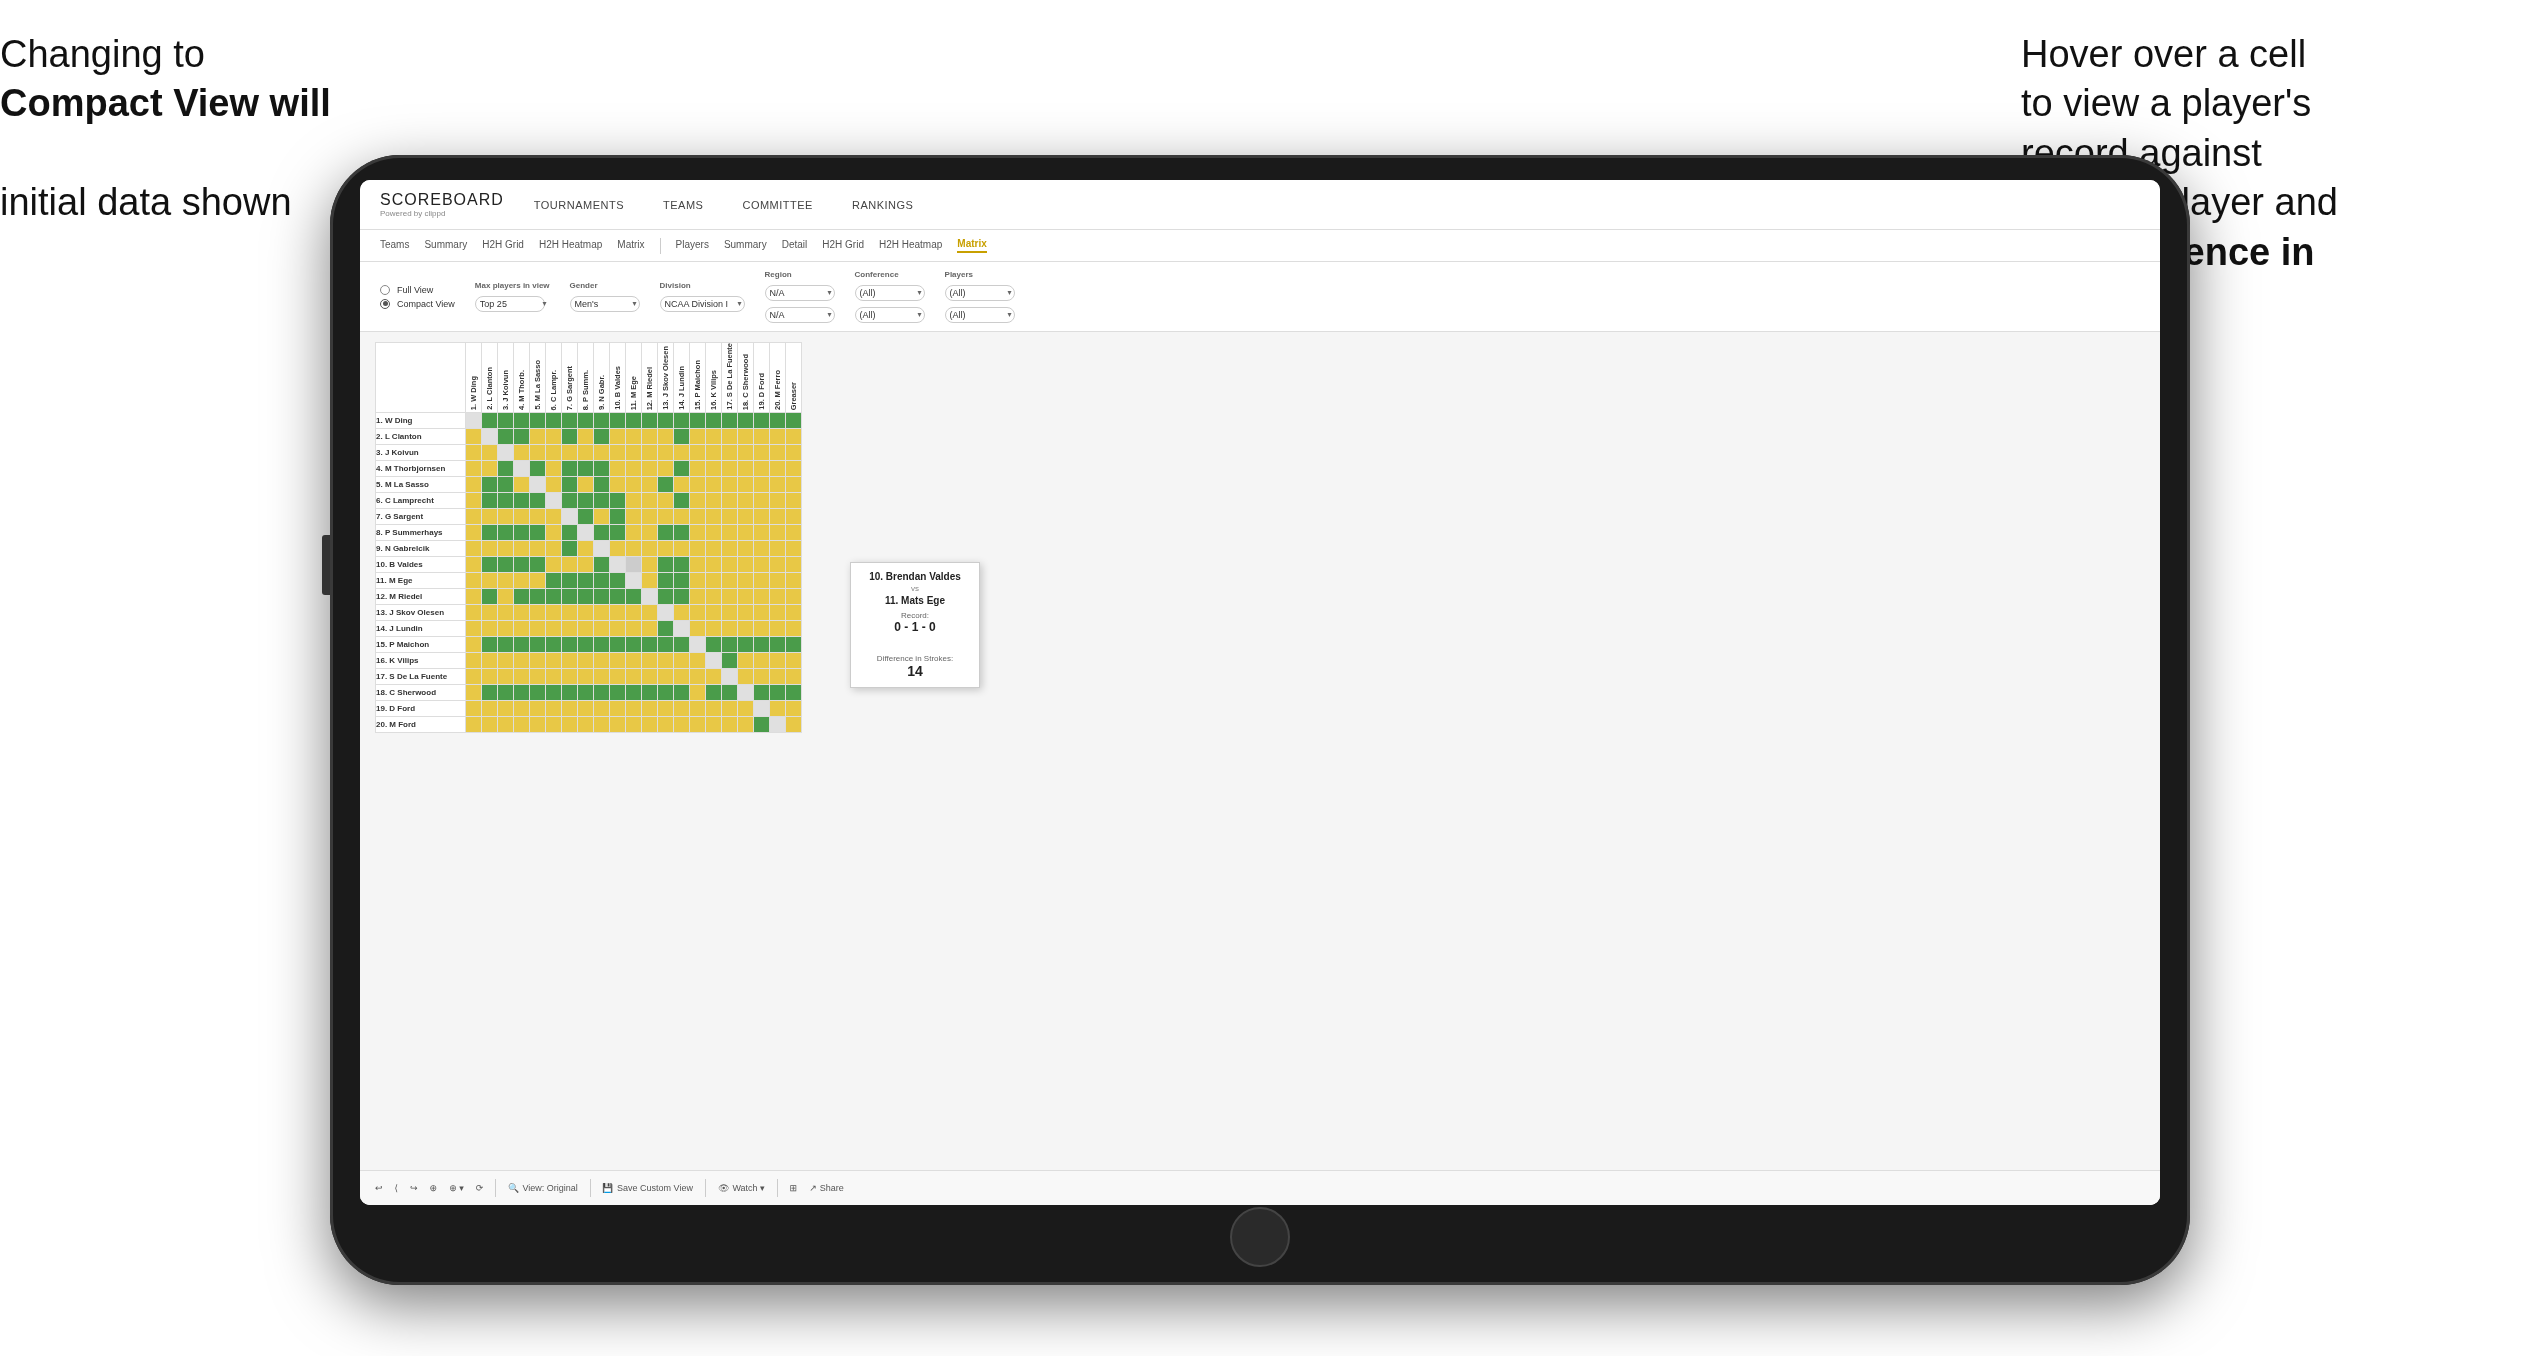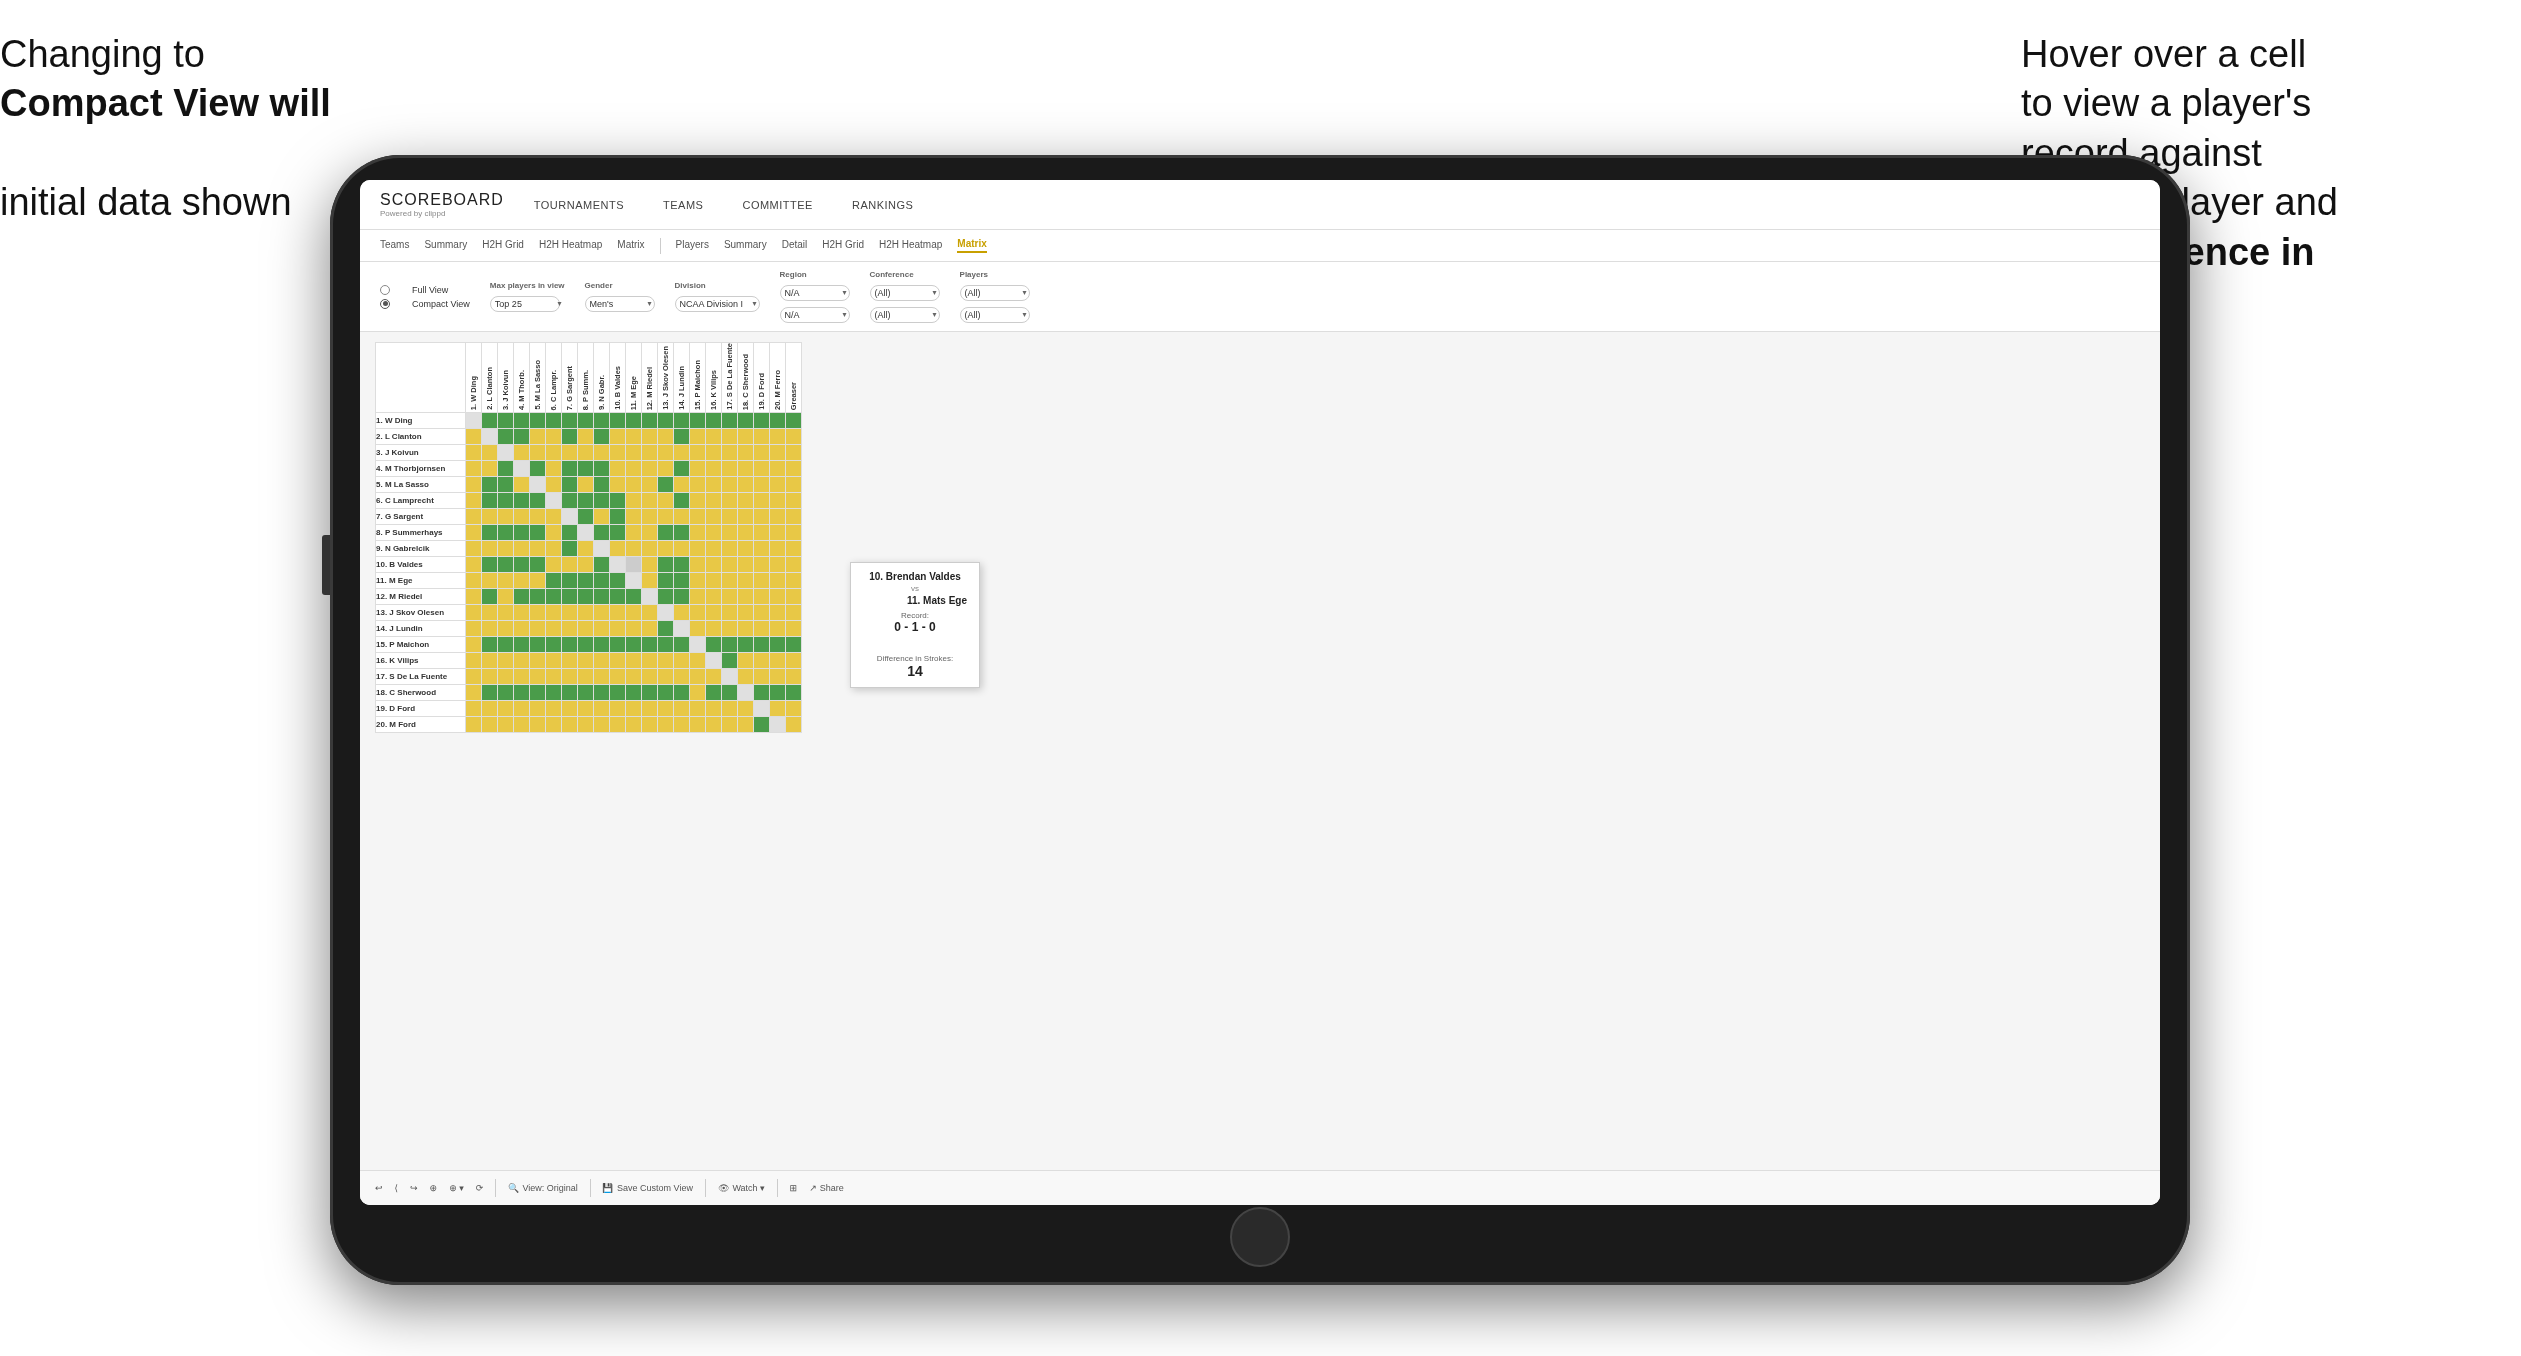--- a/index.html
+++ b/index.html
@@ -188,21 +188,21 @@
       border-bottom: 1px solid #ddd;
     }
     .view-options {
       display: flex;
       flex-direction: column;
       gap: 4px;
     }
     .radio-option {
       display: flex;
       align-items: center;
-      gap: 22px;
+      gap: 7px;
       font-size: 9px;
       color: #333;
     }
     .radio-circle {
       width: 10px;
       height: 10px;
       border-radius: 50%;
       border: 1.5px solid #888;
       display: flex;
       align-items: center;
@@ -326,21 +326,21 @@
       color: #333;
       text-align: center;
       box-shadow: 2px 2px 8px rgba(0,0,0,0.2);
       min-width: 130px;
       z-index: 100;
       left: 490px;
       top: 230px;
     }
     .tooltip-player1 { font-size: 10px; font-weight: 600; color: #222; }
     .tooltip-vs { font-size: 8px; color: #888; margin: 2px 0; }
-    .tooltip-player2 { font-size: 10px; font-weight: 600; color: #222; text-align: right; }
+    .tooltip-player2 { font-size: 10px; font-weight: 600; color: #222; }
     .tooltip-record-label { font-size: 8px; color: #666; margin-top: 5px; }
     .tooltip-record { font-size: 12px; font-weight: 700; color: #222; }
     .tooltip-diff-label { font-size: 8px; color: #666; margin-top: 20px; }
     .tooltip-diff { font-size: 14px; font-weight: 700; color: #222; }
 
     
     .bottom-toolbar {
       height: 35px;
       background: #f8f8f8;
       border-top: 1px solid #ddd;

